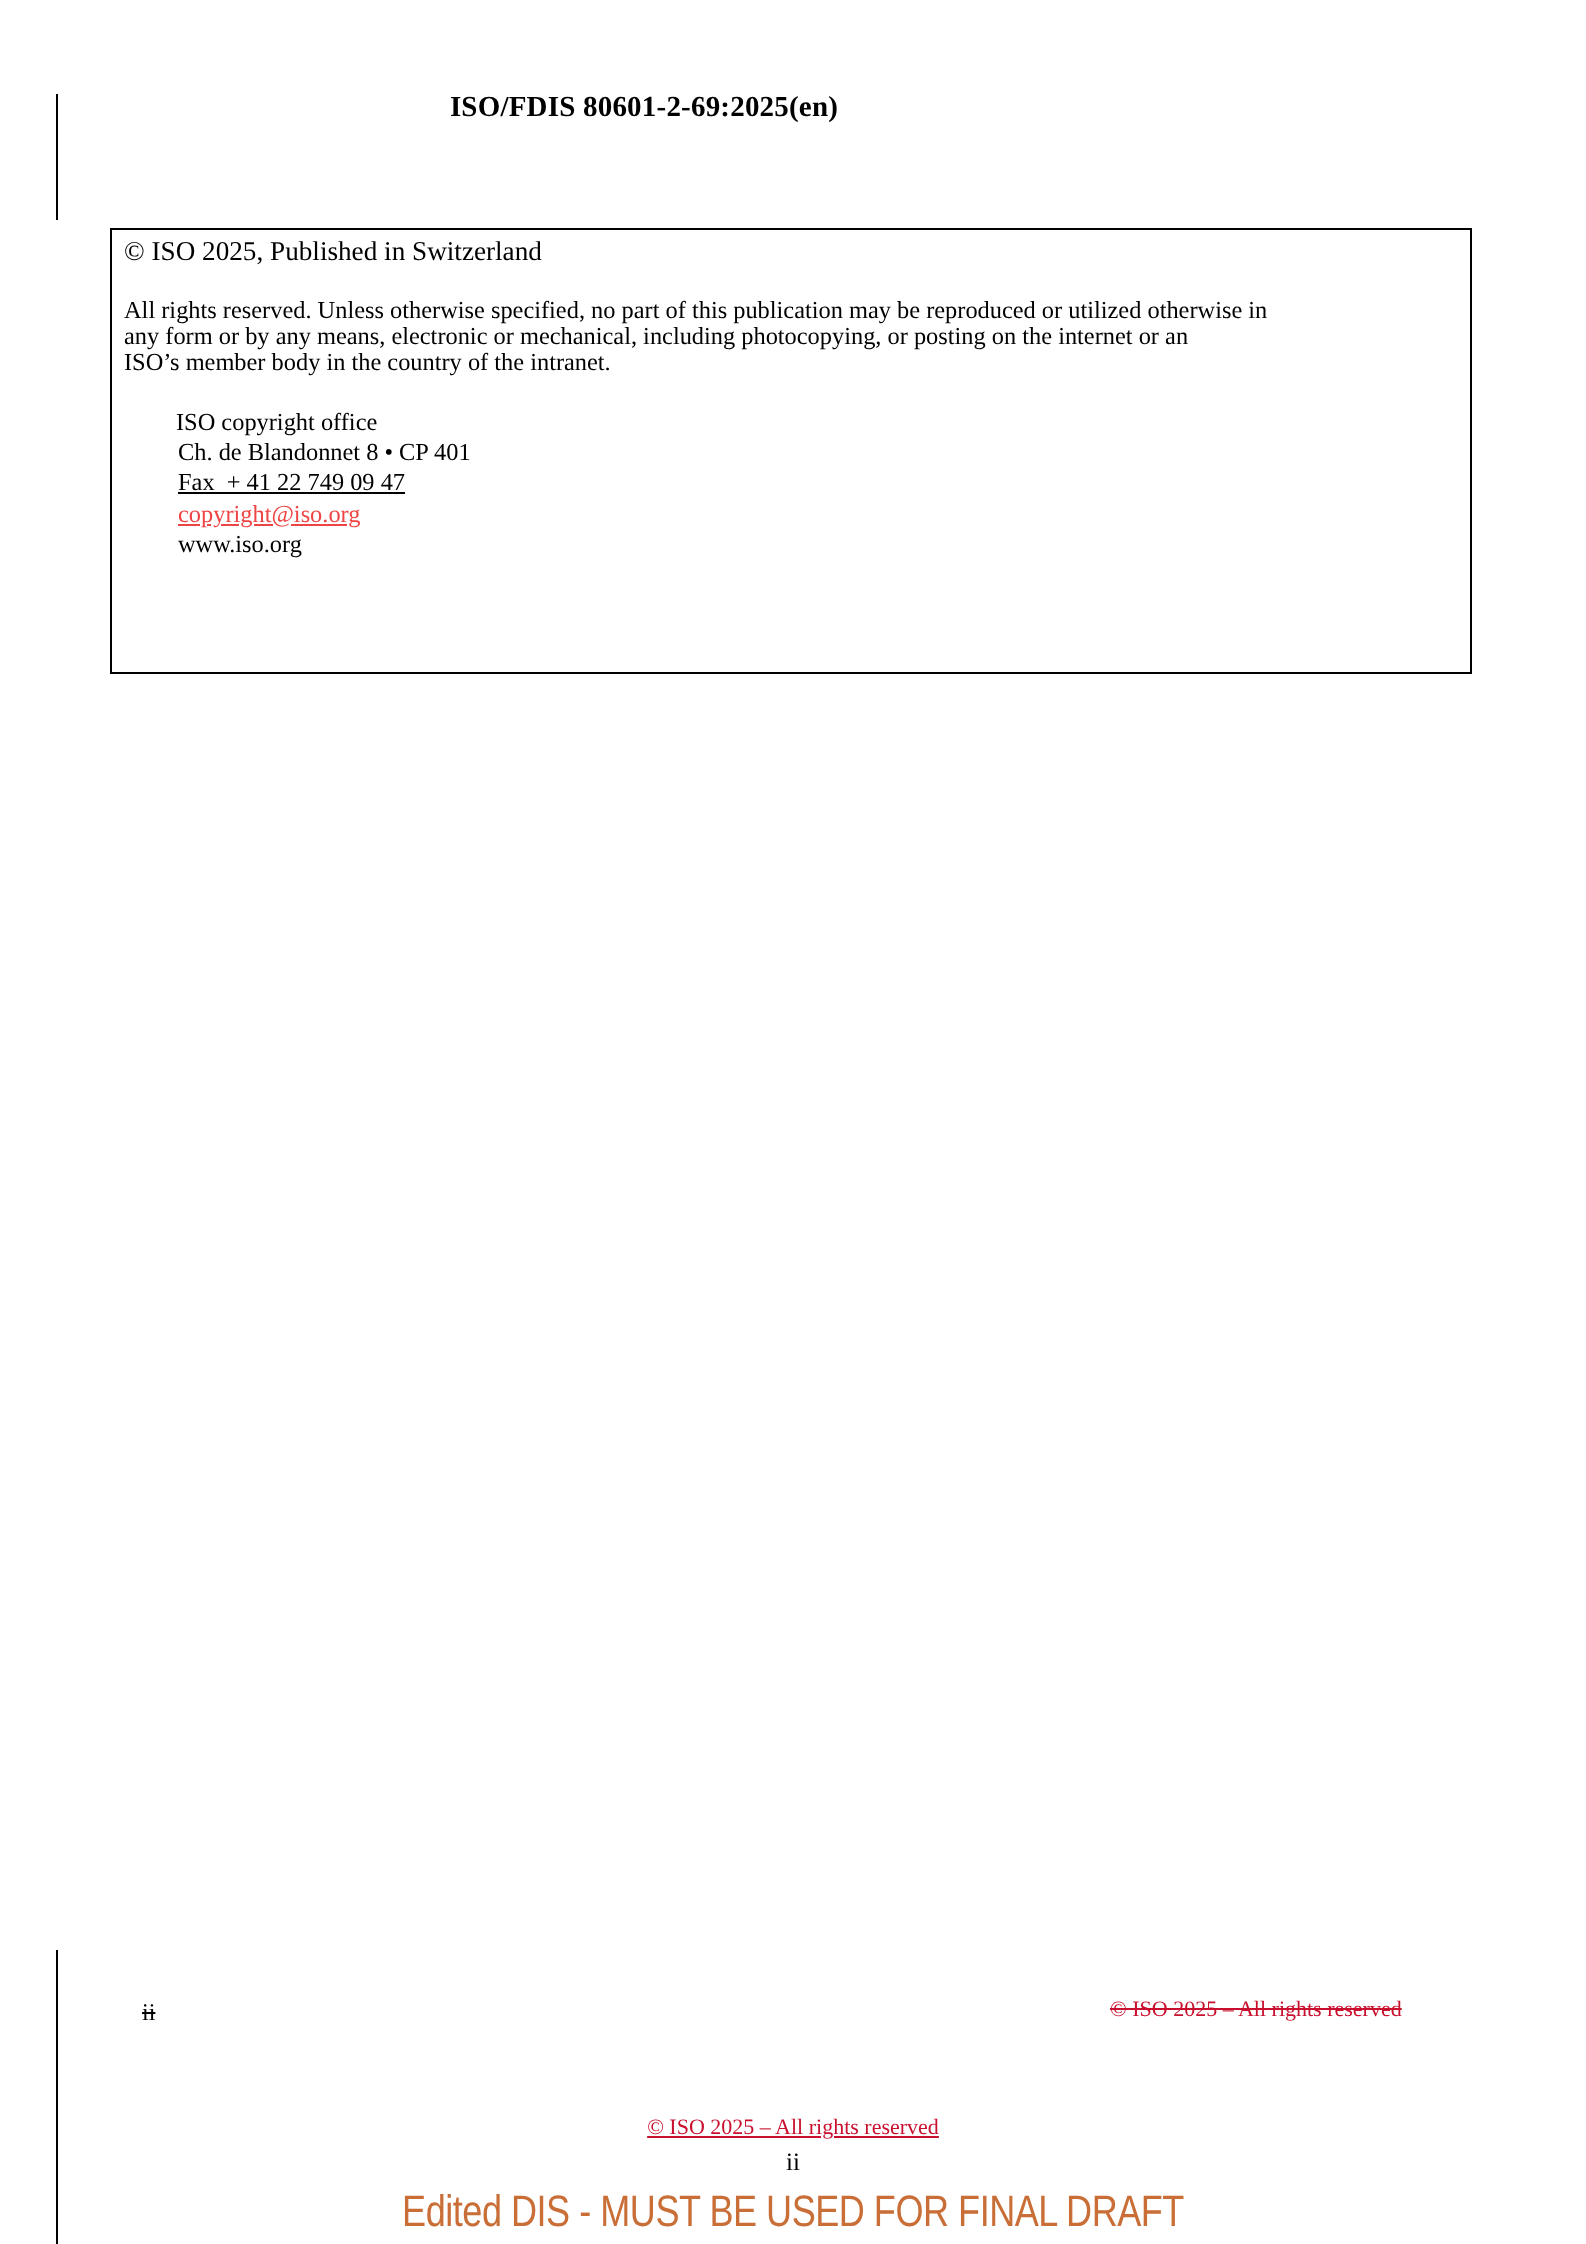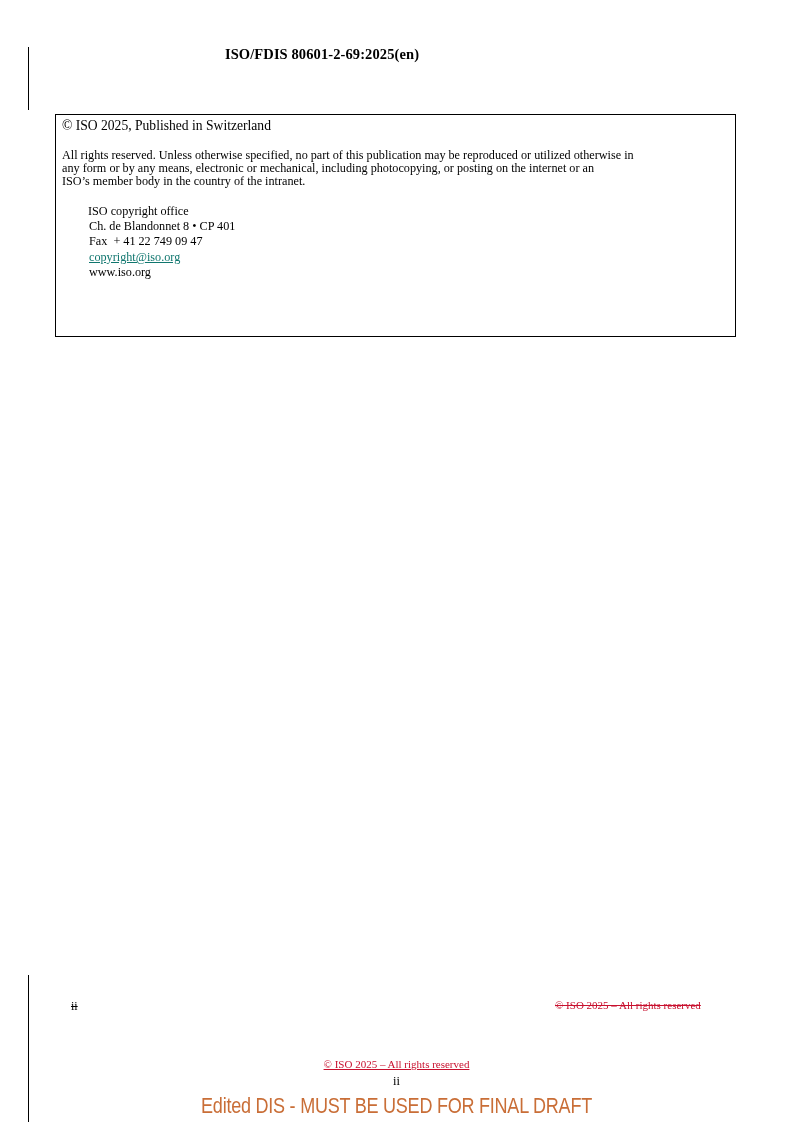--- a/index.html
+++ b/index.html
@@ -54,21 +54,21 @@
     .address {
       margin-left: 26px;
     }
     .address div {
       line-height: 15.4px;
     }
     .address .addr-line {
       padding-left: 1px;
     }
     .email-link {
-      color: #0f766e;
+      color: #ef4444;
       text-decoration: underline;
     }
     .old-page-num {
       position: absolute;
       left: 71px;
       top: 999px;
       font-size: 12px;
       text-decoration: line-through;
     }
     .old-footer {
@@ -122,21 +122,21 @@
 <div class="copyright-box">
   <div class="box-heading">© ISO 2025, Published in Switzerland</div>
   <div class="box-paragraph">
     <div>All rights reserved. Unless otherwise specified, no part of this publication may be reproduced or utilized otherwise in</div>
     <div>any form or by any means, electronic or mechanical, including photocopying, or posting on the internet or an</div>
     <div>ISO’s member body in the country of the intranet.</div>
   </div>
   <div class="address">
     <div>ISO copyright office</div>
     <div class="addr-line">Ch. de Blandonnet 8 • CP 401</div>
-    <div class="addr-line" style="white-space:pre;">Fax  + 41 22 749 09 47</div>
+    <div class="addr-line" style="white-space:pre;text-decoration:underline;">Fax  + 41 22 749 09 47</div>
     <div class="addr-line"><a class="email-link">copyright@iso.org</a></div>
     <div class="addr-line">www.iso.org</div>
   </div>
 </div>
 
 <div class="old-page-num">ii</div>
 <div class="old-footer">© ISO 2025 – All rights reserved</div>
 
 <div class="new-footer">
   <span>© ISO 2025 – All rights reserved</span>

